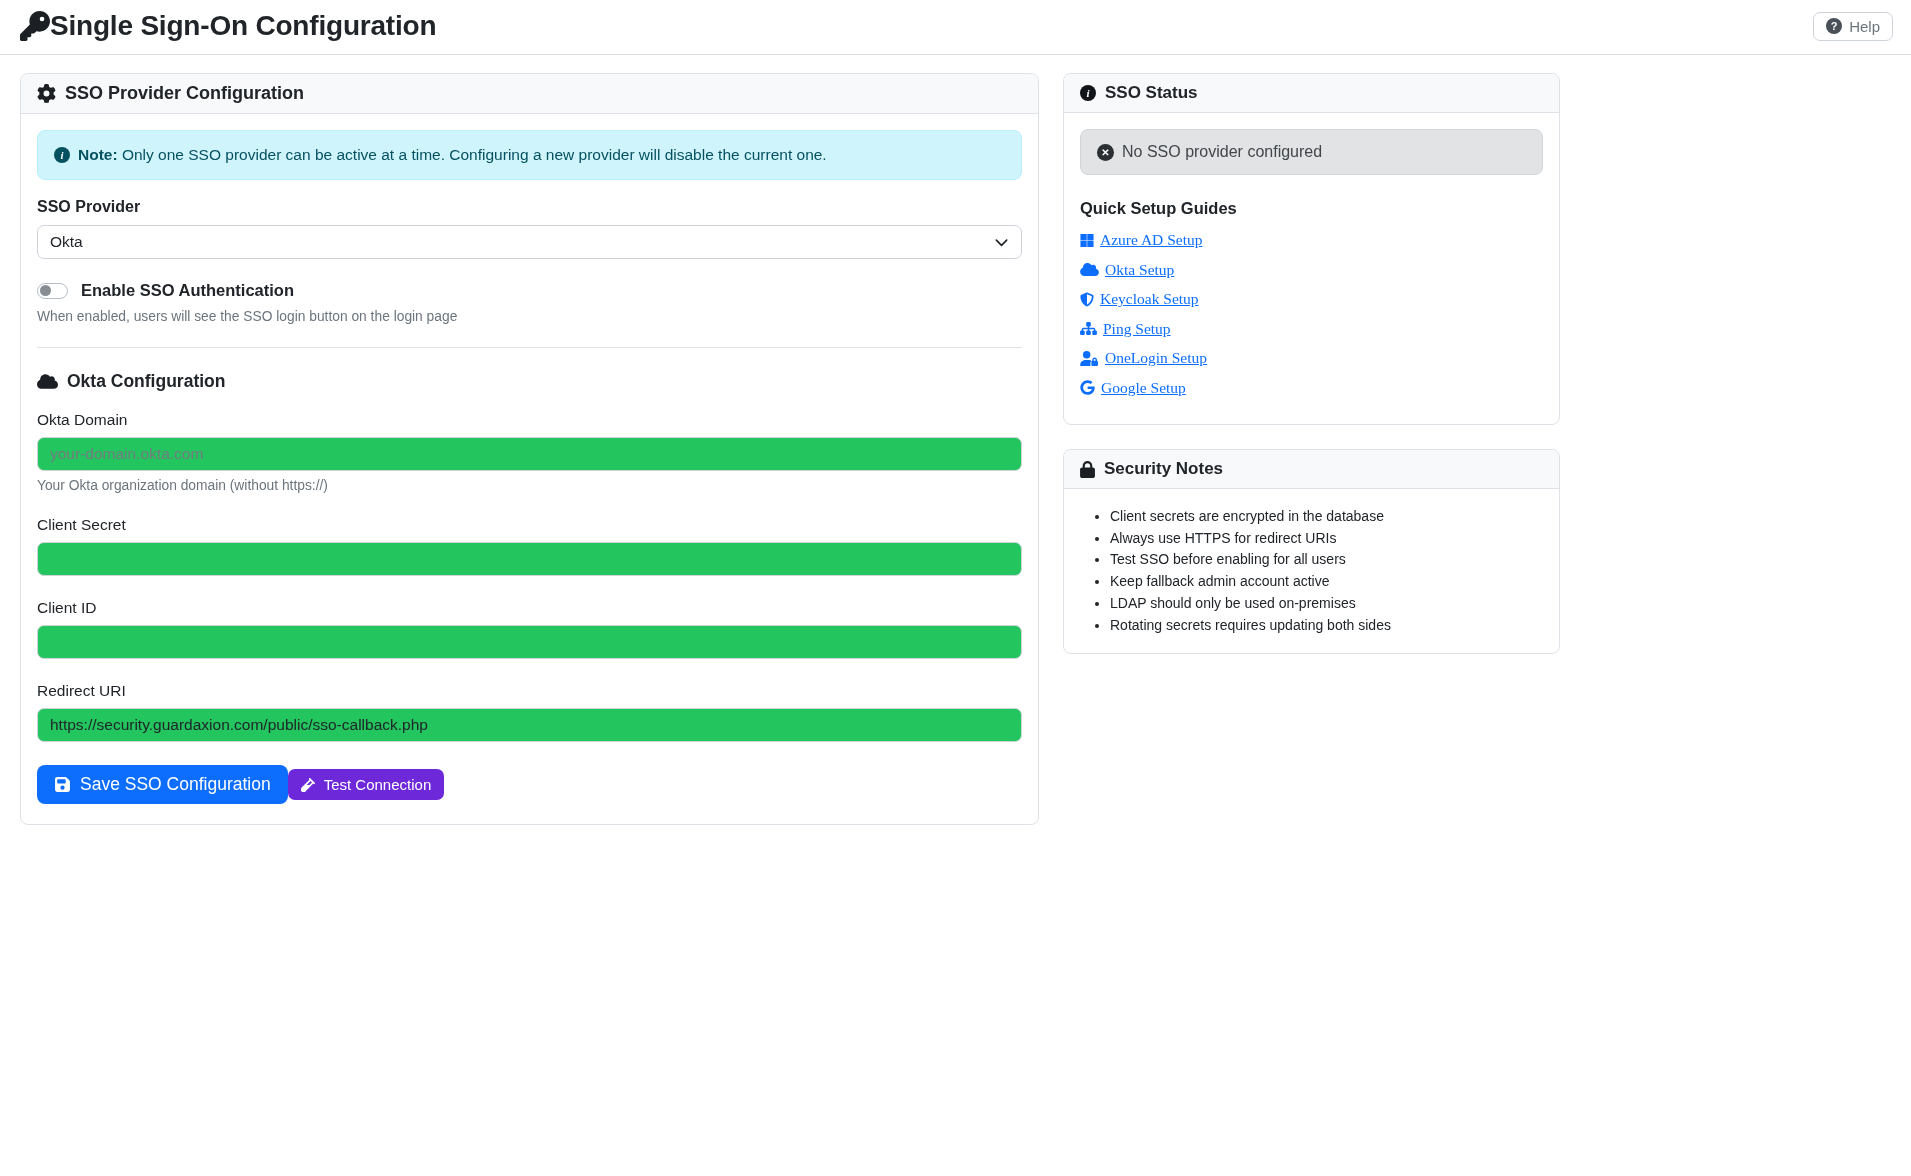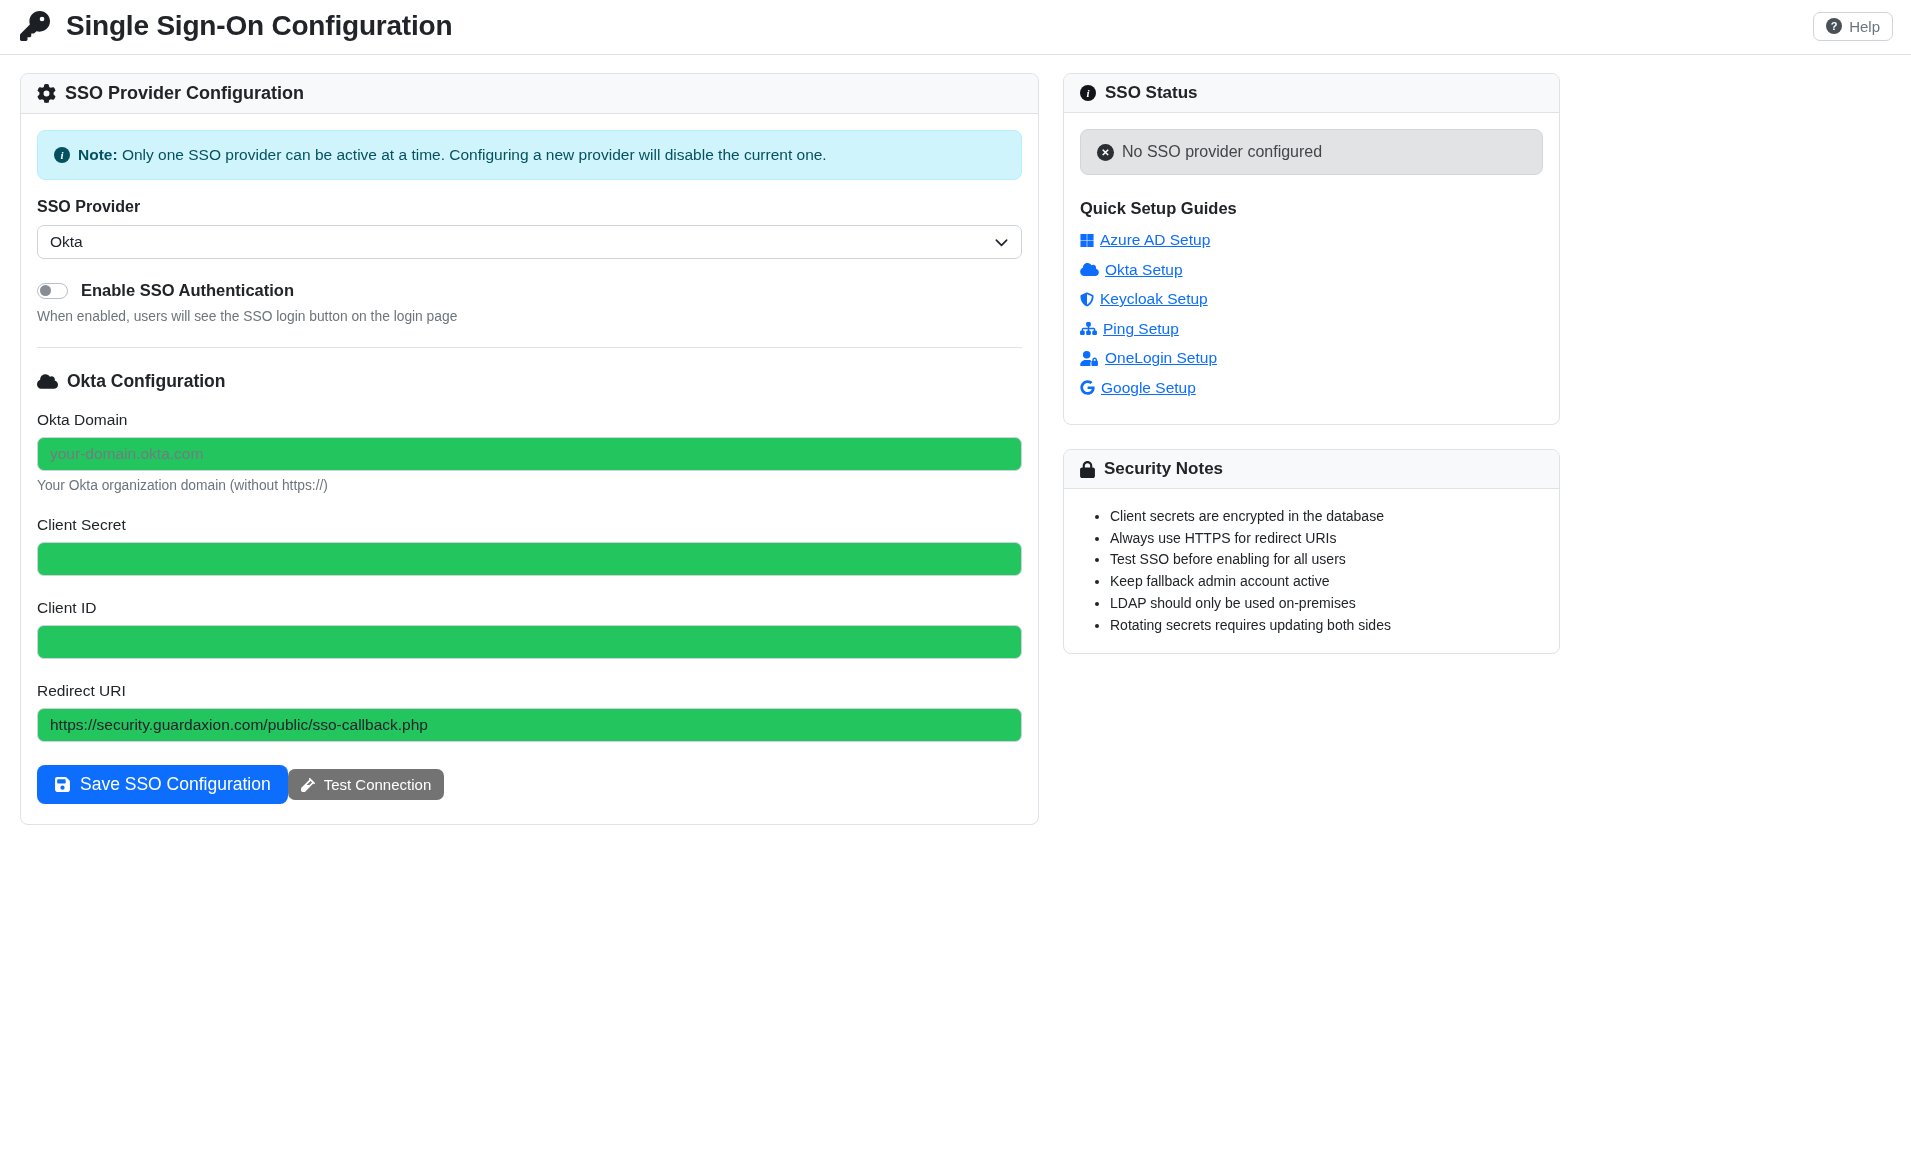--- a/index.html
+++ b/index.html
@@ -11,21 +11,21 @@
     position:relative; overflow:hidden;
   }
   svg { display:block; }
   .ic { flex:none; }
 
   
   .page-header {
     display:flex; align-items:center; justify-content:space-between;
     padding:10px 18px 12px 20px; border-bottom:1px solid #dee2e6;
   }
-  .title-wrap { display:flex; align-items:center; gap:16px; }
+  .title-wrap { display:flex; align-items:center; gap:0; }
   .page-title { font-size:28px; font-weight:bold; letter-spacing:-0.2px; }
   .help-btn {
     display:flex; align-items:center; gap:7px;
     background:#fff; border:1px solid #ced4da; border-radius:7px;
     padding:5px 12px; font-size:15px; color:#6c757d; cursor:pointer;
     font-family:inherit;
   }
   .circle-glyph {
     display:inline-flex; align-items:center; justify-content:center;
     border-radius:50%; color:#fff; font-weight:bold; flex:none;
@@ -88,29 +88,29 @@
     width:100%; height:34px; border:1px solid #ced4da; border-radius:7px;
     padding:0 12px; font-size:15.5px; font-family:inherit; color:#212529; background:#22c55e;
   }
   .field input::placeholder { color:#757b80; opacity:1; }
   .field .helper { margin-top:7px; }
 
   .btn-row { display:flex; align-items:center; margin-top:4px; padding-bottom:4px; }
   .btn { display:inline-flex; align-items:center; gap:9px; border:none; border-radius:8px;
          color:#fff; cursor:pointer; font-family:inherit; }
   .btn-primary { background:#0d6efd; font-size:17.5px; padding:9px 17px; }
-  .btn-secondary { background:#737373; font-size:15px; padding:7px 13px; border-radius:7px; }
+  .btn-secondary { background:#6d28d9; font-size:15px; padding:7px 13px; border-radius:7px; }
 
   
   .guides-title { font-size:16.5px; font-weight:bold; margin-bottom:13px; }
   .guide-link {
     display:flex; align-items:center; gap:6px; color:#0d6efd;
     font-size:15.5px; margin-bottom:11.5px; text-decoration:none; cursor:pointer;
   }
-  .guide-link .g-label { text-decoration:underline; }
+  .guide-link .g-label { text-decoration:underline;font-family:Liberation Serif, serif; }
   .guide-link .ic { color:#0d6efd; }
   .security-card { margin-top:24px; }
   .security-card ul { padding-left:30px; margin:2px 0; }
   .security-card li { font-size:14px; line-height:1.41; margin-bottom:2px; }
 </style>
 </head>
 <body>
 
 <header class="page-header">
   <div class="title-wrap">

